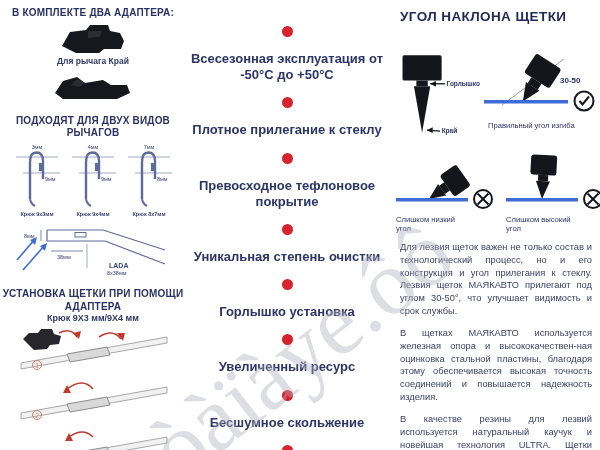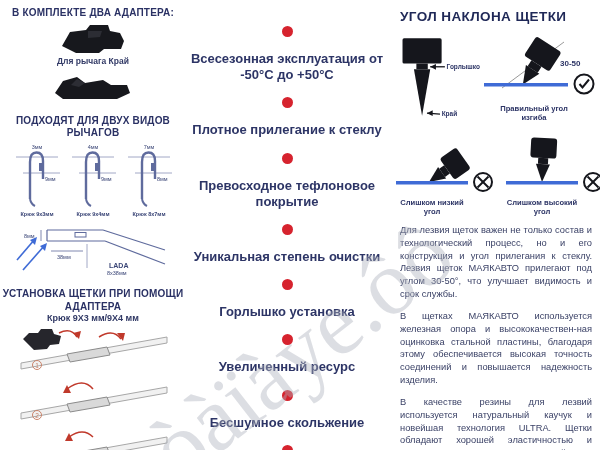--- a/index.html
+++ b/index.html
@@ -21,24 +21,24 @@
   .hooks-row{display:flex;justify-content:center;gap:10px;margin-top:3px;}
   .hook-item{width:46px;}
   .hook-label{font-size:5.5px;line-height:1.2;color:#3b4677;font-weight:bold;width:34px;margin:0 auto;}
   .install-steps{margin-top:2px;}
 
   
   .dot{width:11px;height:11px;border-radius:50%;background:#d6232e;flex:0 0 auto;}
   .feature{font-size:13px;font-weight:bold;color:#2d3566;text-align:center;line-height:1.25;max-width:195px;}
 
   
-  .rk-title{font-size:13.5px;font-weight:bold;color:#1f2857;letter-spacing:.4px;margin:9px 0 2px 6px;text-align:left;}
+  .rk-title{font-size:13.5px;font-weight:bold;color:#1f2857;letter-spacing:.4px;margin:9px 0 19px 6px;text-align:left;}
   .angle-row1{display:flex;align-items:flex-start;margin-left:2px;}
   .angle-row2{display:flex;gap:12px;margin:4px 0 0 2px;}
-  .diag-cap{font-size:7.6px;font-weight:bold;color:#2d3566;line-height:1.25;text-align:center;}
+  .diag-cap{font-size:7.6px;font-weight:normal;color:#2d3566;line-height:1.25;text-align:left;}
   .para{font-size:9.3px;line-height:1.38;color:#3a4166;text-align:justify;margin:0 4px 9px 6px;}
   .para:first-of-type{margin-top:7px;}
 
   
   .watermark{position:absolute;left:128px;top:418px;font-size:92px;color:#aeb2bd;opacity:.42;
              transform:rotate(-38deg);transform-origin:0 0;white-space:nowrap;pointer-events:none;z-index:9;
              font-family:"Liberation Serif",serif;}
 </style>
 </head>
 <body>

